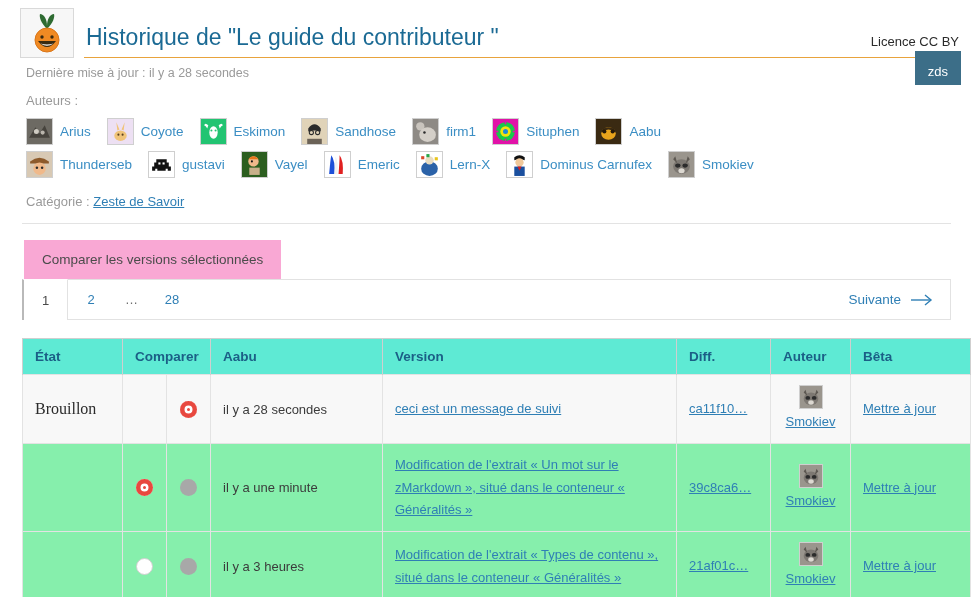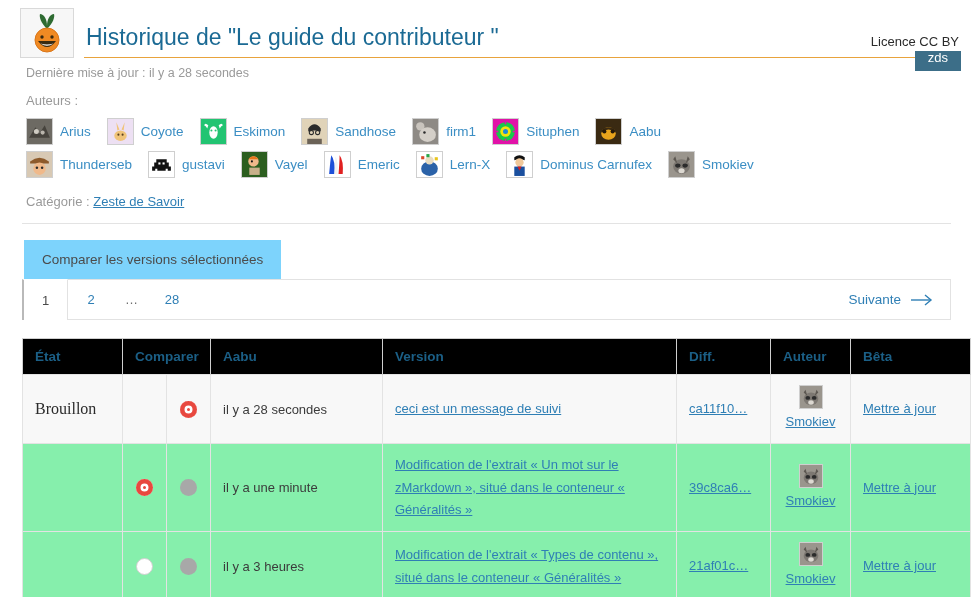--- a/index.html
+++ b/index.html
@@ -62,21 +62,21 @@
     color: #9a9a9a;
     padding: 8px 0 0 26px;
   }
 
   .zds-badge {
     position: absolute;
     right: 12px; top: 51px;
     background: #3c6e88;
     color: #fff;
     font-size: 13px;
-    padding: 0 13px 6px;
+    padding: 14px 13px 6px;
     line-height: 1.1;
   }
 
   
   .authors-section { padding: 13px 3px 0 26px; position: relative; }
   .authors-label { font-size: 13px; color: #999; margin-bottom: 10px; }
   .authors-rows { display: block; }
   .authors-row {
     display: flex;
     align-items: center;
@@ -122,21 +122,21 @@
   .hr-sep {
     border: none;
     border-top: 1px solid #e3e3e3;
     margin: 14px 22px 0 22px;
   }
 
   
   .compare-bar { padding: 16px 0 0 24px; }
   .compare-btn {
     display: inline-block;
-    background: #7dd3fc;
+    background: #f9a8d4;
     color: #4b4b4b;
     font-size: 13.5px;
     padding: 12px 18px;
     border: none;
     font-family: inherit;
     cursor: pointer;
   }
   .pager {
     margin: 0 22px 0 22px;
     border: 1px solid #e2e2e2;
@@ -177,21 +177,21 @@
   .pg-next .arrow { margin-left: 9px; display: flex; }
 
   
   .tbl-wrap { margin: 18px 22px 0 22px; }
   table.hist {
     width: 100%;
     border-collapse: collapse;
     table-layout: fixed;
   }
   table.hist th {
-    background: #000000;
+    background: #5eead4;
     color: #1b5f86;
     font-size: 13.5px;
     text-align: left;
     padding: 10px 12px;
     font-weight: bold;
     border: 1px solid #cfcfcf;
     border-bottom: none;
   }
   table.hist td {
     border: 1px solid #e3e3e3;

